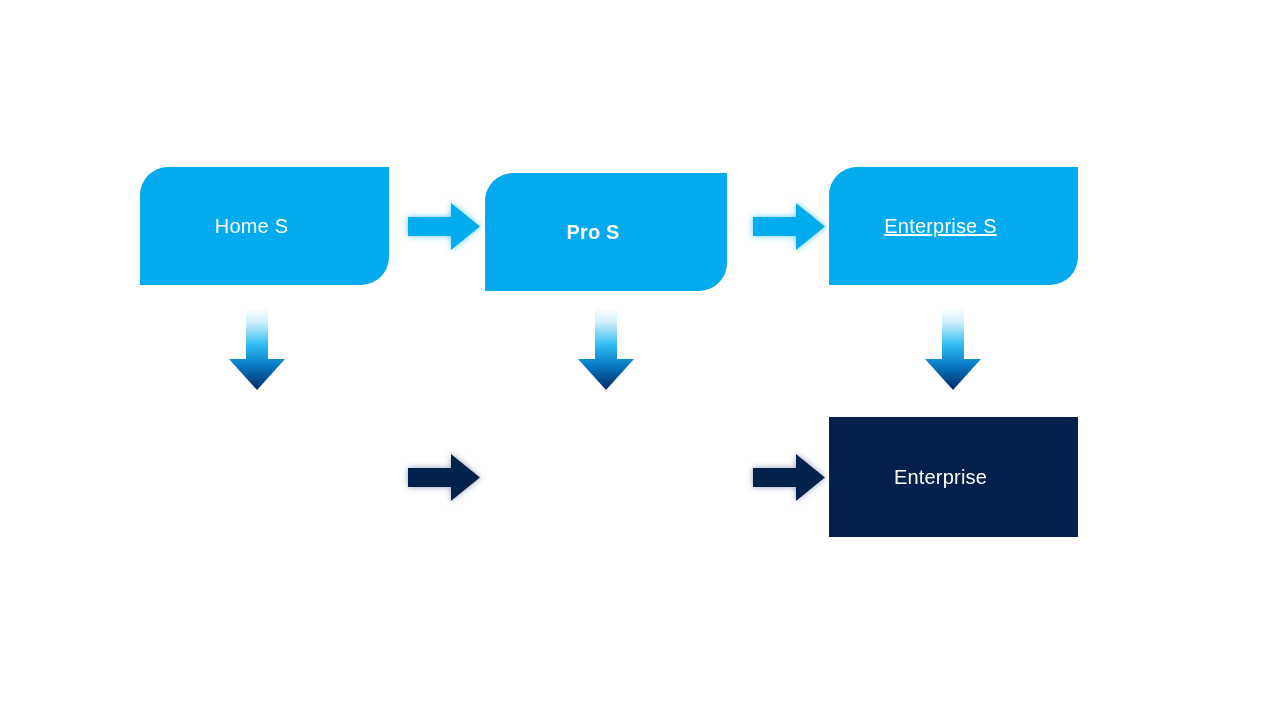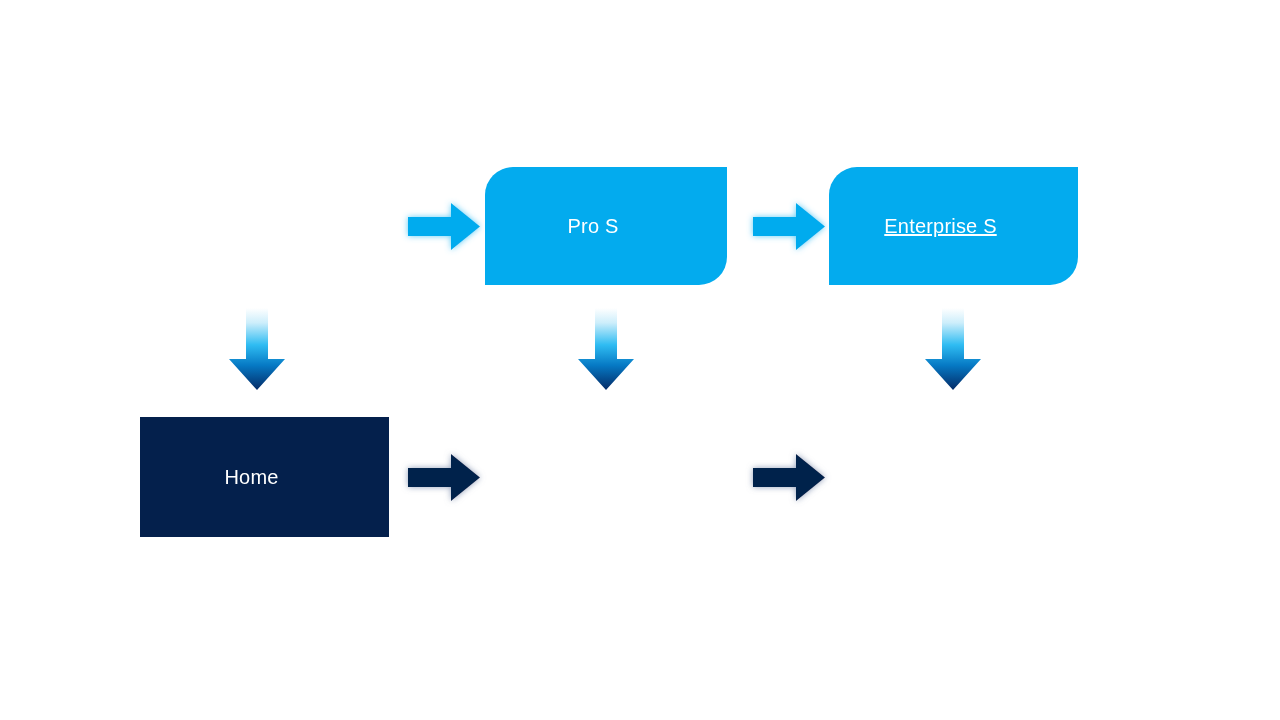--- a/index.html
+++ b/index.html
@@ -99,22 +99,25 @@
       </linearGradient>
       <filter id="glowLight" x="-60%" y="-60%" width="220%" height="220%">
         <feDropShadow dx="0" dy="0" stdDeviation="3.2" flood-color="#55C9F5" flood-opacity="0.95"></feDropShadow>
       </filter>
       <filter id="glowDark" x="-60%" y="-60%" width="220%" height="220%">
         <feDropShadow dx="0" dy="0" stdDeviation="3.2" flood-color="#8090AE" flood-opacity="0.85"></feDropShadow>
       </filter>
     </defs>
   </svg>
 
+  <div class="node node-service" style="left:140px; top:167px; width:249px; height:118px;">
+    <span class="node-label">Home S</span>
+  </div>
 
-  <div class="node node-service" style="left:485px; top:167px; width:242px; height:118px;">
+  <div class="node node-service" style="left:485px; top:173px; width:242px; height:118px;font-weight:bold;">
     <span class="node-label">Pro S</span>
   </div>
 
   <div class="node node-service" style="left:829px; top:167px; width:249px; height:118px;text-decoration:underline;">
     <span class="node-label">Enterprise S</span>
   </div>
 
   <div class="arrow arrow-right-light" style="left:408px; top:203px; width:72px; height:47px;">
     <svg viewBox="0 0 72 47" preserveAspectRatio="none">
       <path filter="url(#glowLight)" d="M0,14 L43,14 L43,0 L72,23.5 L43,47 L43,33 L0,33 Z"></path>
@@ -138,25 +141,25 @@
       <path d="M17,0 L39,0 L39,51 L56,51 L28,82 L0,51 L17,51 Z"></path>
     </svg>
   </div>
 
   <div class="arrow arrow-down" style="left:925px; top:308px; width:56px; height:82px;">
     <svg viewBox="0 0 56 82" preserveAspectRatio="none">
       <path d="M17,0 L39,0 L39,51 L56,51 L28,82 L0,51 L17,51 Z"></path>
     </svg>
   </div>
 
-  <div class="node node-product" style="left:140px; top:417px; width:249px; height:120px;">
-    <span class="node-label">Home</span>
-  </div>
 
 
+  <div class="node node-product" style="left:829px; top:417px; width:249px; height:120px;">
+    <span class="node-label">Enterprise</span>
+  </div>
 
   <div class="arrow arrow-right-dark" style="left:408px; top:454px; width:72px; height:47px;">
     <svg viewBox="0 0 72 47" preserveAspectRatio="none">
       <path filter="url(#glowDark)" d="M0,14 L43,14 L43,0 L72,23.5 L43,47 L43,33 L0,33 Z"></path>
     </svg>
   </div>
 
   <div class="arrow arrow-right-dark" style="left:753px; top:454px; width:72px; height:47px;">
     <svg viewBox="0 0 72 47" preserveAspectRatio="none">
       <path filter="url(#glowDark)" d="M0,14 L43,14 L43,0 L72,23.5 L43,47 L43,33 L0,33 Z"></path>

